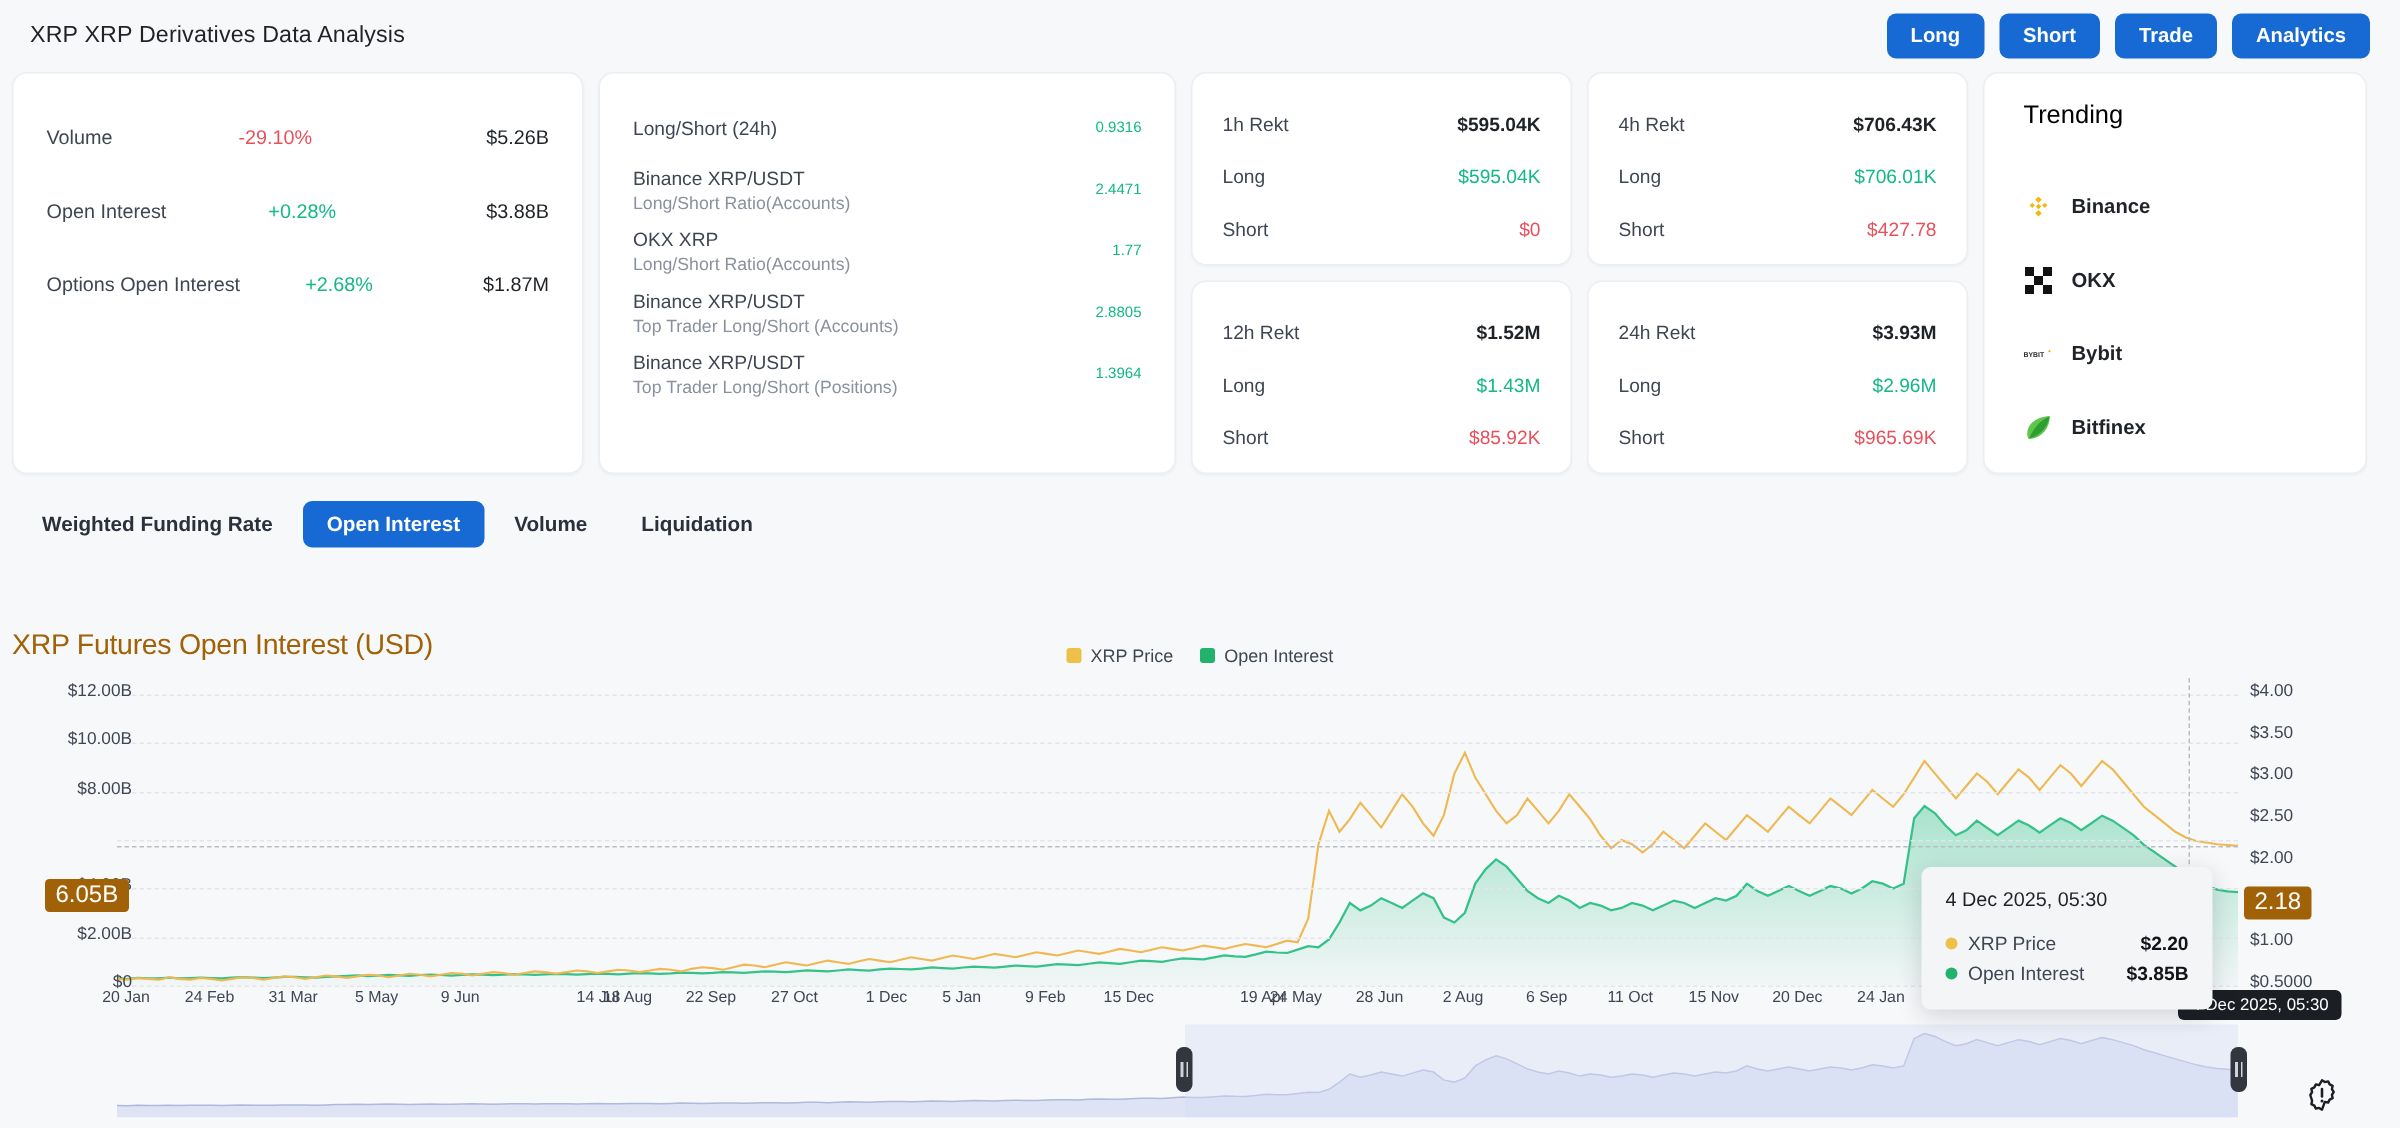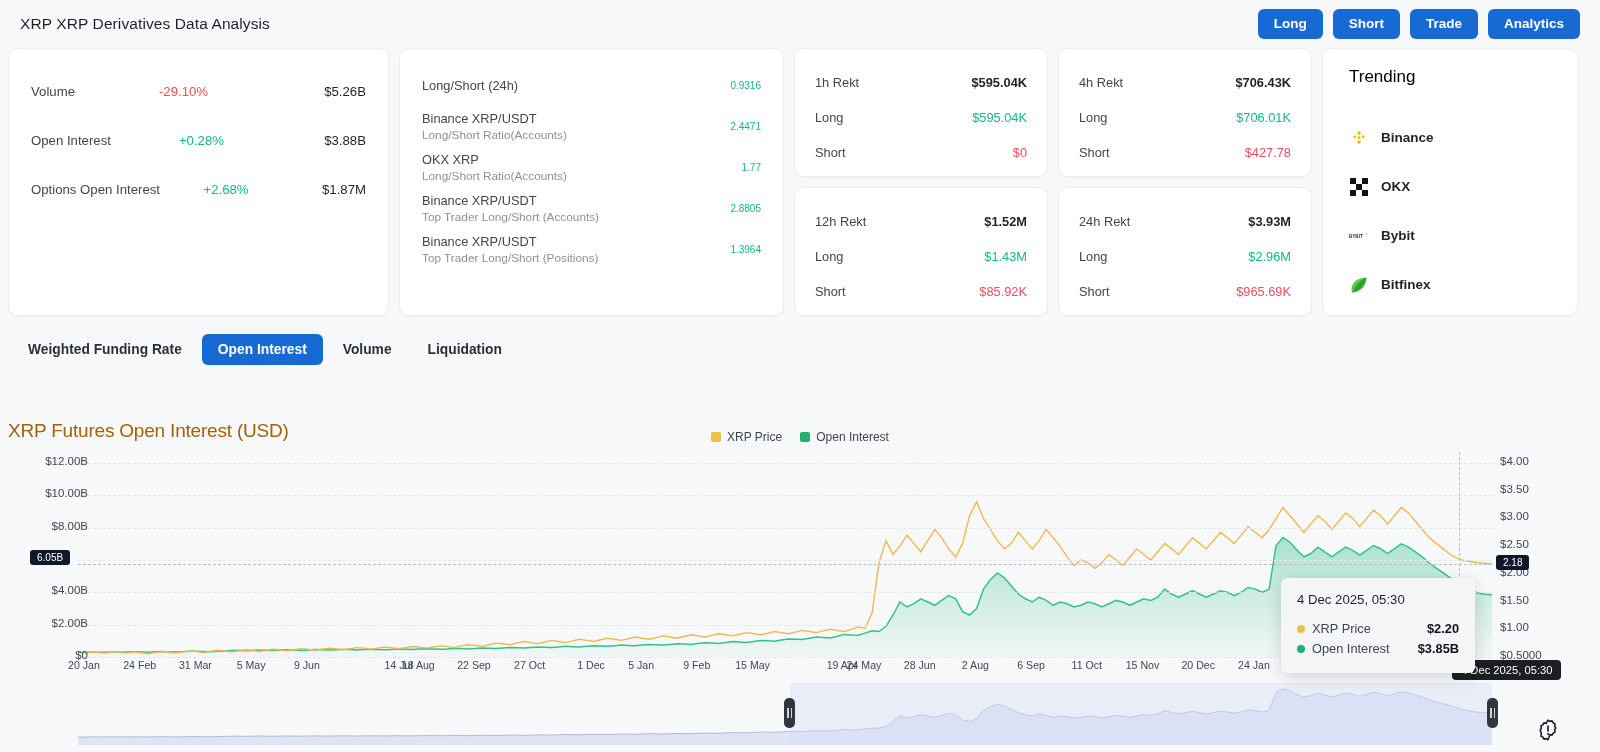--- a/index.html
+++ b/index.html
@@ -96,22 +96,22 @@
   .lg { display: flex; align-items: center; gap: 6px; font-size: 12px; color: #3f4653; }
   .lg .sw { width: 10px; height: 10px; border-radius: 2px; }
 
   .plot { position: absolute; left: 0; top: 452px; width: 1600px; height: 228px; }
   .ylab-left, .ylab-right {
     position: absolute; font-size: 11.5px; color: #3f4653; white-space: nowrap;
   }
   .ylab-left { right: 1512px; text-align: right; }
   .ylab-right { left: 1500px; }
   .badge {
-    position: absolute; background: #0f172a; color: #fff; font-size: 10px;
-    border-radius: 3px; padding: 2px 7px; white-space: nowrap;
+    position: absolute; background: #a16207; color: #fff; font-size: 16px;
+    border-radius: 3px; padding: 2px 7px; white-space: nowrap; margin-top: 36px;
   }
   .gridline {
     position: absolute; left: 78px; width: 1414px; height: 0;
     border-top: 1px dashed #e3e5e9;
   }
   .crosshair-v {
     position: absolute; top: 0; width: 0; height: 205px;
     border-left: 1px dashed #b9bcc2;
   }
   .crosshair-h {
@@ -421,21 +421,21 @@
       <div class="xtick" style="left: 195.423px;">31 Mar</div>
       <div class="xtick" style="left: 251.135px;">5 May</div>
       <div class="xtick" style="left: 306.846px;">9 Jun</div>
       <div class="xtick" style="left: 362.558px; margin-left: 36px;">14 Jul</div>
       <div class="xtick" style="left: 418.27px;">18 Aug</div>
       <div class="xtick" style="left: 473.981px;">22 Sep</div>
       <div class="xtick" style="left: 529.693px;">27 Oct</div>
       <div class="xtick" style="left: 591px;">1 Dec</div>
       <div class="xtick" style="left: 641.116px;">5 Jan</div>
       <div class="xtick" style="left: 696.828px;">9 Feb</div>
-      <div class="xtick" style="left: 752.539px;">15 May</div>
+      <div class="xtick" style="left: 752.539px;">15 Dec</div>
       <div class="xtick" style="left: 842px;">19 Apr</div>
       <div class="xtick" style="left: 863.962px;">24 May</div>
       <div class="xtick" style="left: 919.674px;">28 Jun</div>
       <div class="xtick" style="left: 975.386px;">2 Aug</div>
       <div class="xtick" style="left: 1031.1px;">6 Sep</div>
       <div class="xtick" style="left: 1086.81px;">11 Oct</div>
       <div class="xtick" style="left: 1142.52px;">15 Nov</div>
       <div class="xtick" style="left: 1198.23px;">20 Dec</div>
       <div class="xtick" style="left: 1253.94px;">24 Jan</div>
       <div class="xtick" style="left: 1309.66px;">28 Feb</div>

